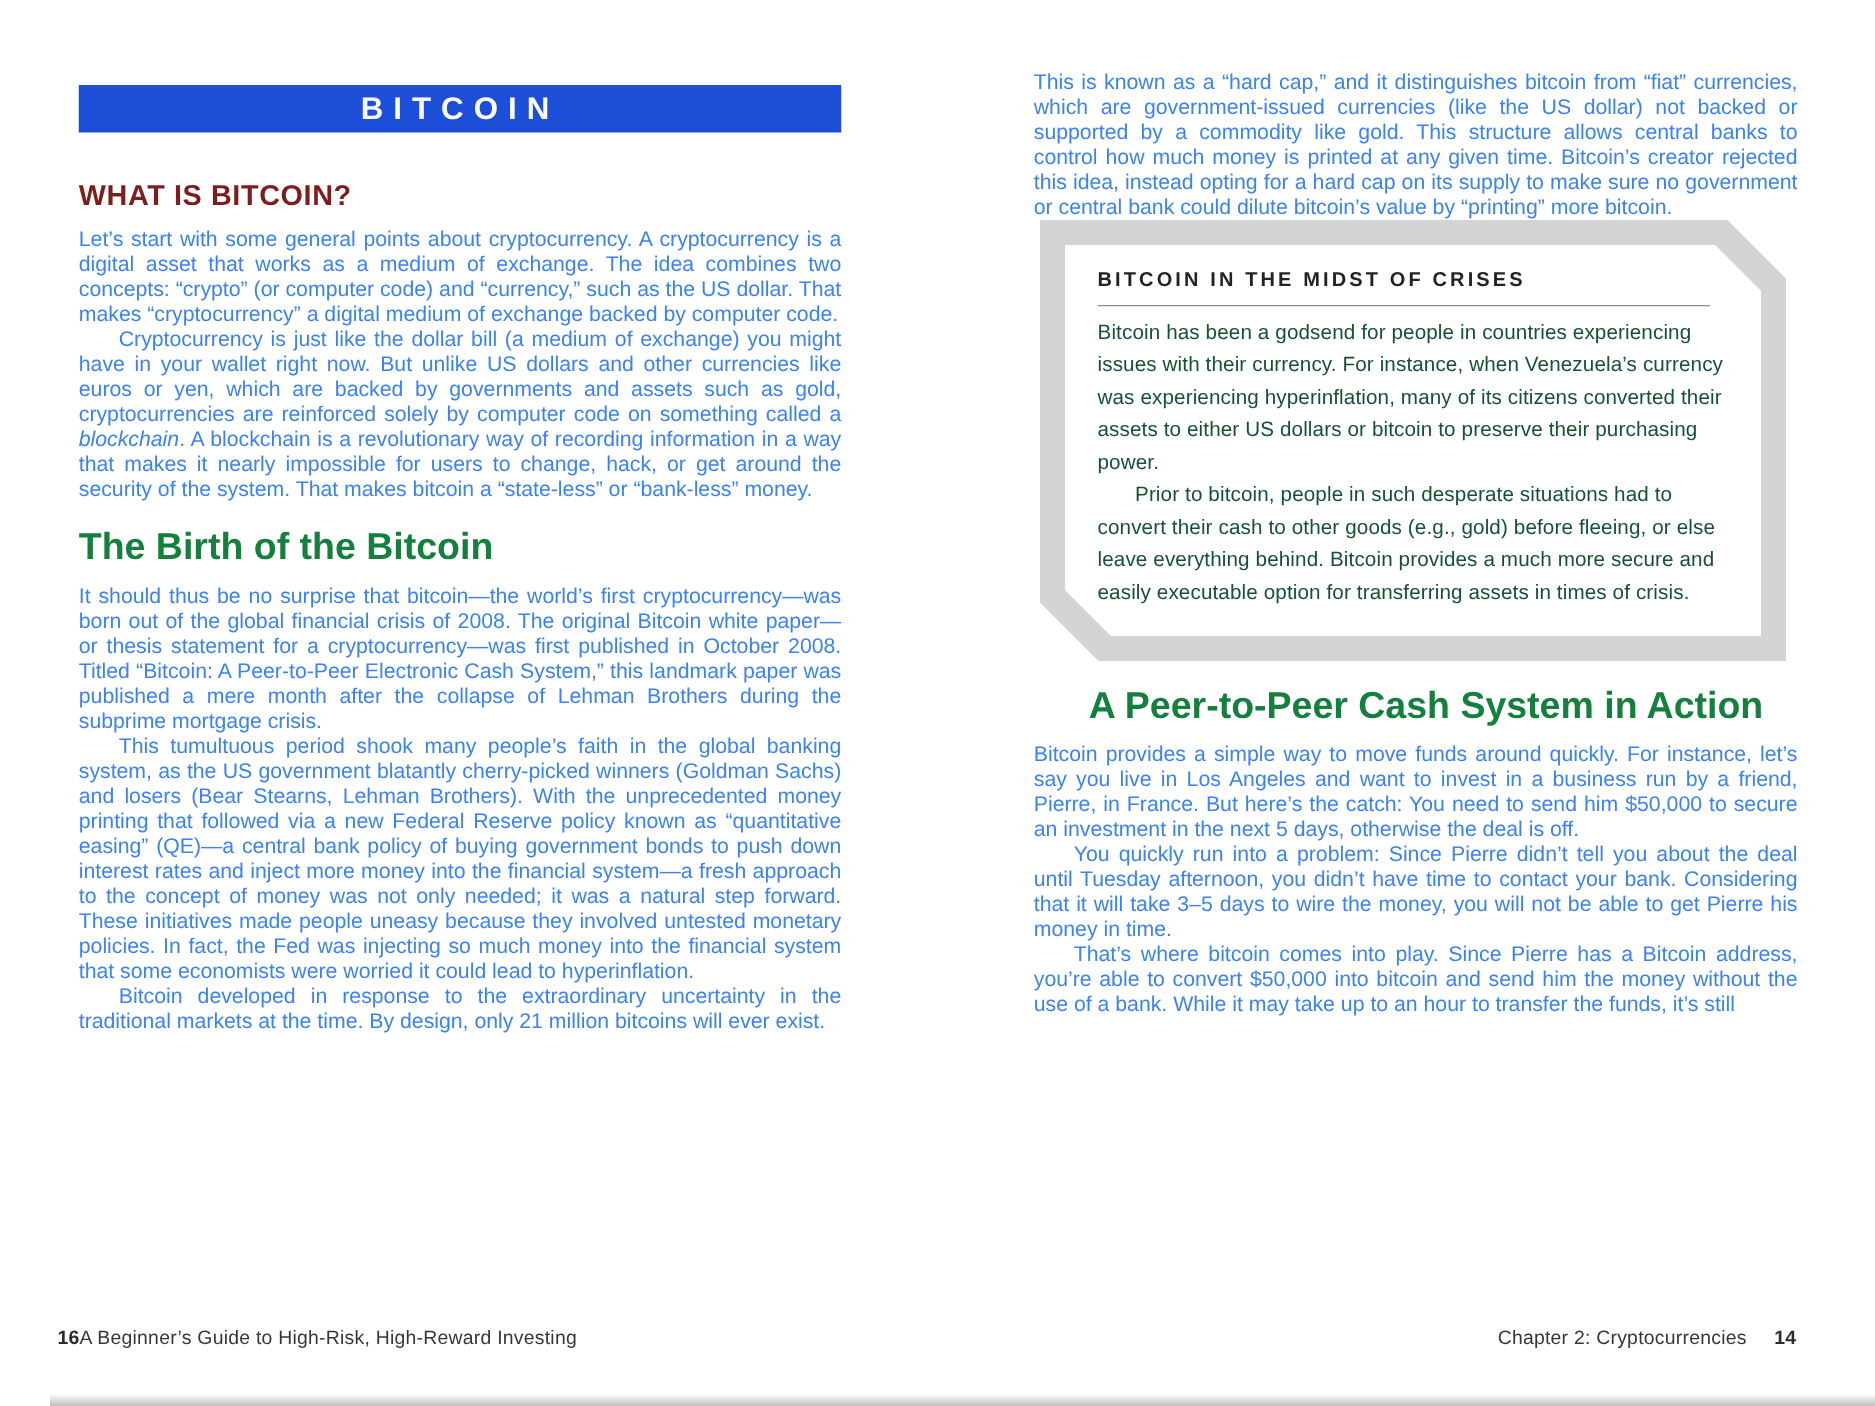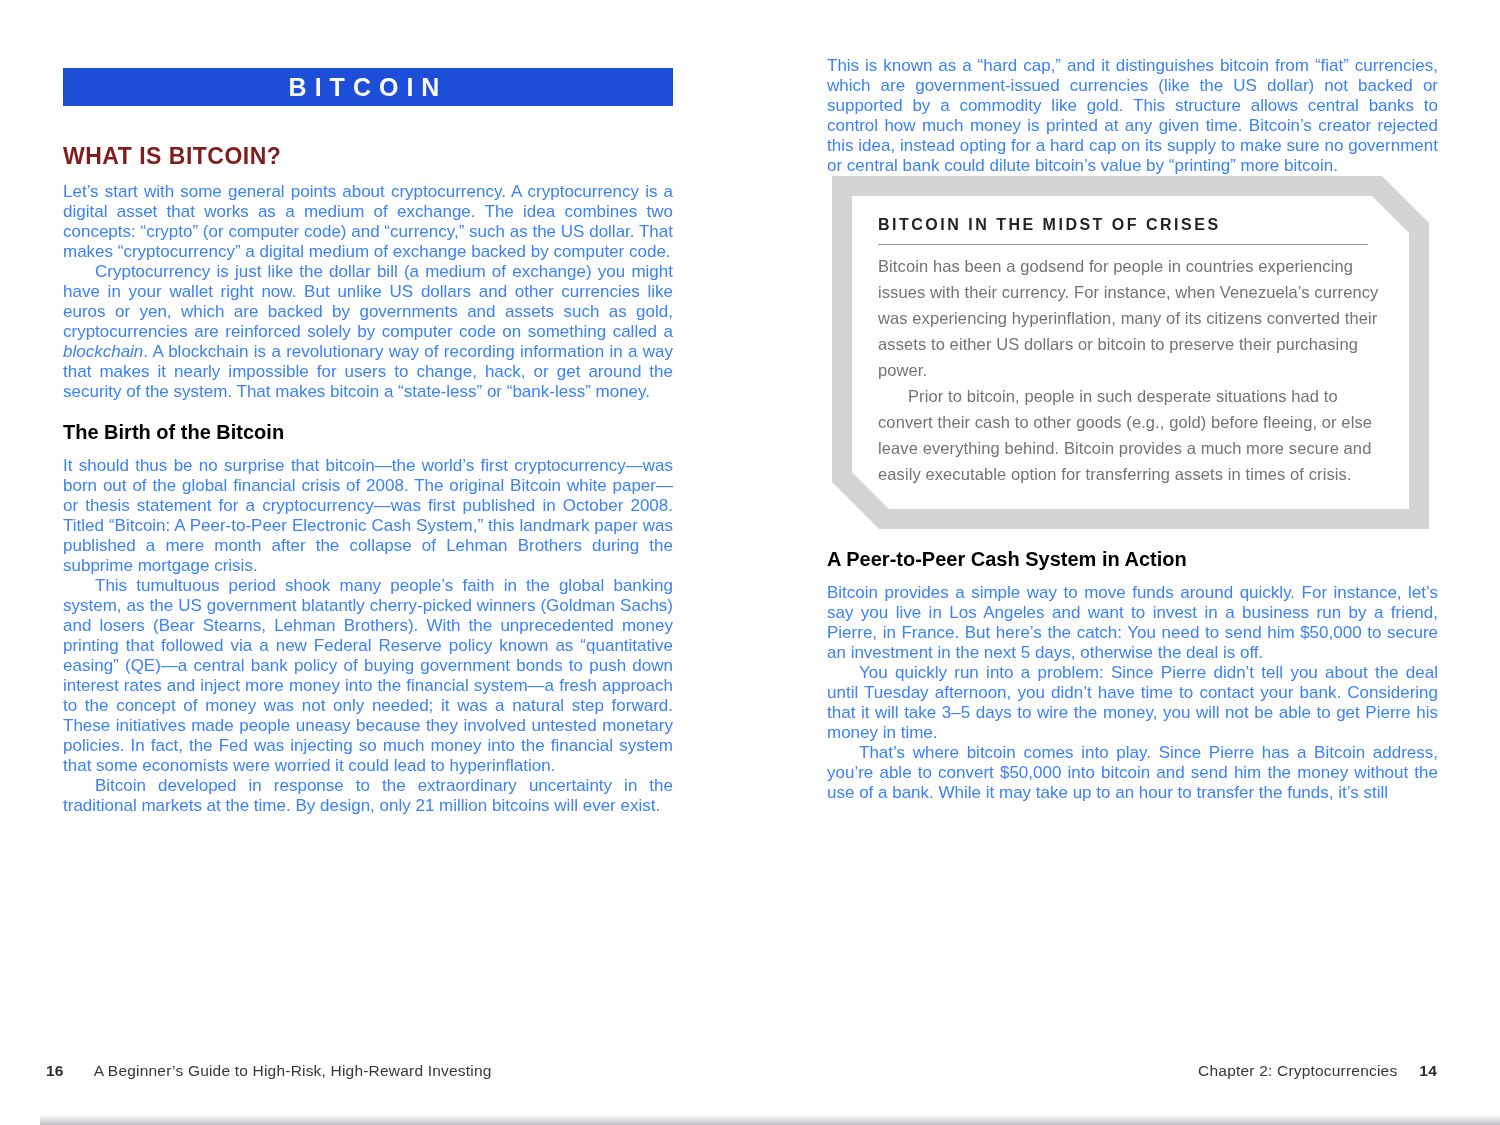--- a/index.html
+++ b/index.html
@@ -28,23 +28,23 @@
   }
   h1.section-heading {
     margin-top: 37px;
     font-size: 23px;
     font-weight: bold;
     letter-spacing: 0.5px;
     color: #7f1d1d;
   }
   h2.sub-heading {
     margin-top: 19px;
-    font-size: 20px;
+    font-size: 30px;
     font-weight: bold;
-    color: #000000;
+    color: #15803d;
   }
   .body-text { margin-top: 12px; }
   .body-text .para {
     font-size: 17px;
     line-height: 20px;
     text-align: justify;
     color: #3b82f6;
   }
   .body-text .para + .para { text-indent: 32px; }
   .body-text em { font-style: italic; }
@@ -73,38 +73,38 @@
     border: none;
     border-top: 1px solid #8f8f91;
     margin: 10px 0 4px 0;
     width: 97%;
   }
   .callout-text { margin-top: 8px; }
   .callout-text .para {
     font-size: 16.5px;
     line-height: 26px;
     text-align: left;
-    color: #737373;
+    color: #14532d;
     letter-spacing: 0.1px;
   }
   .callout-text .para + .para { text-indent: 30px; }
 
-  .after-box { margin-top: 46px; }
+  .after-box { margin-top: 46px; margin-left: 44px; }
 
   .footer {
     position: absolute;
     top: 1062px;
     font-size: 15.5px;
     color: #37373a;
     letter-spacing: 0.2px;
   }
   .footer-left  { left: 46px; width: 700px; }
   .footer-right { right: 63px; text-align: right; width: 700px; }
   .footer .page-num { font-weight: bold; color: #2c2c2e; }
-  .footer-left .page-num  { margin-right: 30px; }
+  .footer-left .page-num  { }
   .footer-right .page-num { margin-left: 22px; }
 
   .scan-edge {
     position: absolute;
     left: 40px; right: 0; bottom: 0;
     height: 10px;
     background: linear-gradient(to top, rgba(110,110,118,0.45), rgba(110,110,118,0));
     pointer-events: none;
   }
 </style>

